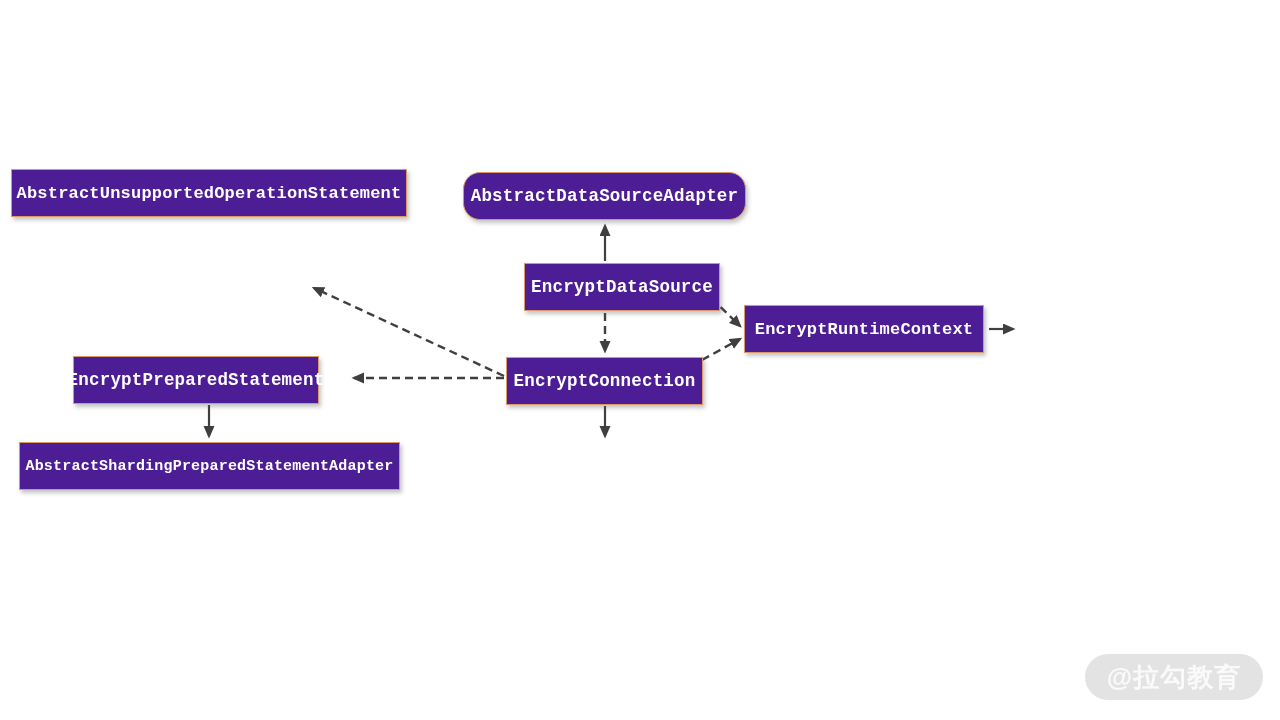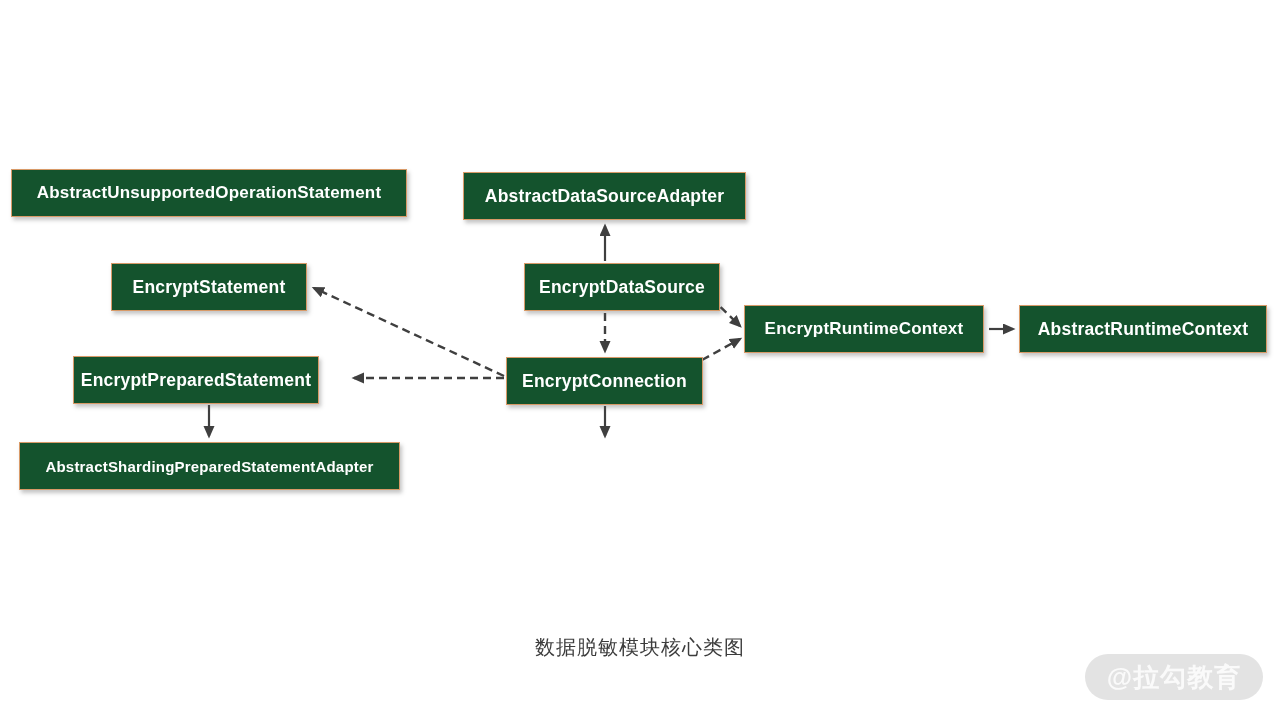--- a/index.html
+++ b/index.html
@@ -18,30 +18,31 @@
   svg.edges {
     position: absolute;
     left: 0; top: 0;
     width: 1280px; height: 720px;
     pointer-events: none;
   }
   .node {
     position: absolute;
     box-sizing: border-box;
     height: 48px;
-    background: #14532d;
+    background: #4c1d95;
     border: 1px solid #D89A68;
     box-shadow: 2px 3px 4px rgba(90, 90, 90, 0.35);
     color: #ffffff;
     font-weight: bold;
     letter-spacing: 0.2px;
     display: flex;
     align-items: center;
     justify-content: center;
     white-space: nowrap;
+    font-family: Liberation Mono, monospace;
   }
   .caption {
     position: absolute;
     left: 0;
     top: 634px;
     width: 1280px;
     text-align: center;
     font-size: 20px;
     letter-spacing: 1px;
     color: #3c3c3c;
@@ -57,21 +58,21 @@
     display: flex;
     align-items: center;
     justify-content: center;
     color: #FAFAFA;
     font-size: 26px;
     font-weight: bold;
     letter-spacing: 1px;
   }
   
   #n-aus   { left: 11px;   top: 169px; width: 396px; font-size: 17px; }
-  #n-adsa  { left: 463px;  top: 172px; width: 283px; font-size: 17.5px; }
+  #n-adsa  { left: 463px;  top: 172px; width: 283px; font-size: 17.5px; border-radius: 17px; }
   #n-es    { left: 111px;  top: 263px; width: 196px; font-size: 17.5px; }
   #n-eds   { left: 507px;  top: 263px; width: 196px; font-size: 17.5px; margin-left: 17px; }
   #n-erc   { left: 744px;  top: 305px; width: 240px; font-size: 17px; }
   #n-arc   { left: 1019px; top: 305px; width: 248px; font-size: 17.5px; }
   #n-eps   { left: 73px;   top: 356px; width: 246px; font-size: 17.5px; }
   #n-ec    { left: 506px;  top: 357px; width: 197px; font-size: 17.5px; }
   #n-aspsa { left: 19px;   top: 442px; width: 381px; font-size: 15px; }
   #n-auoc  { left: 423px;  top: 442px; width: 365px; font-size: 15.5px; }
 </style>
 </head>
@@ -95,34 +96,31 @@
     <line x1="504" y1="378" x2="354" y2="378" stroke="#3f3f3f" stroke-width="2.4" stroke-dasharray="8 5" marker-end="url(#ah)"></line>
     <line x1="504" y1="376" x2="314" y2="288" stroke="#3f3f3f" stroke-width="2.4" stroke-dasharray="8 5" marker-end="url(#ah)"></line>
     <line x1="702" y1="289" x2="740" y2="326" stroke="#3f3f3f" stroke-width="2.4" stroke-dasharray="8 5" marker-end="url(#ah)"></line>
     <line x1="702" y1="360" x2="740" y2="339" stroke="#3f3f3f" stroke-width="2.4" stroke-dasharray="8 5" marker-end="url(#ah)"></line>
   </svg>
 
   <div class="node" id="n-aus">AbstractUnsupportedOperationStatement</div>
 
   <div class="node" id="n-adsa">AbstractDataSourceAdapter</div>
 
-  <div class="node" id="n-es">EncryptStatement</div>
 
   <div class="node" id="n-eds">EncryptDataSource</div>
 
   <div class="node" id="n-erc">EncryptRuntimeContext</div>
 
-  <div class="node" id="n-arc">AbstractRuntimeContext</div>
 
   <div class="node" id="n-eps">EncryptPreparedStatement</div>
 
   <div class="node" id="n-ec">EncryptConnection</div>
 
   <div class="node" id="n-aspsa">AbstractShardingPreparedStatementAdapter</div>
 
 
-  <div class="caption">数据脱敏模块核心类图</div>
 
   <div class="watermark">
     <span>@拉勾教育</span>
   </div>
 
 </div>
 
 </body></html>

